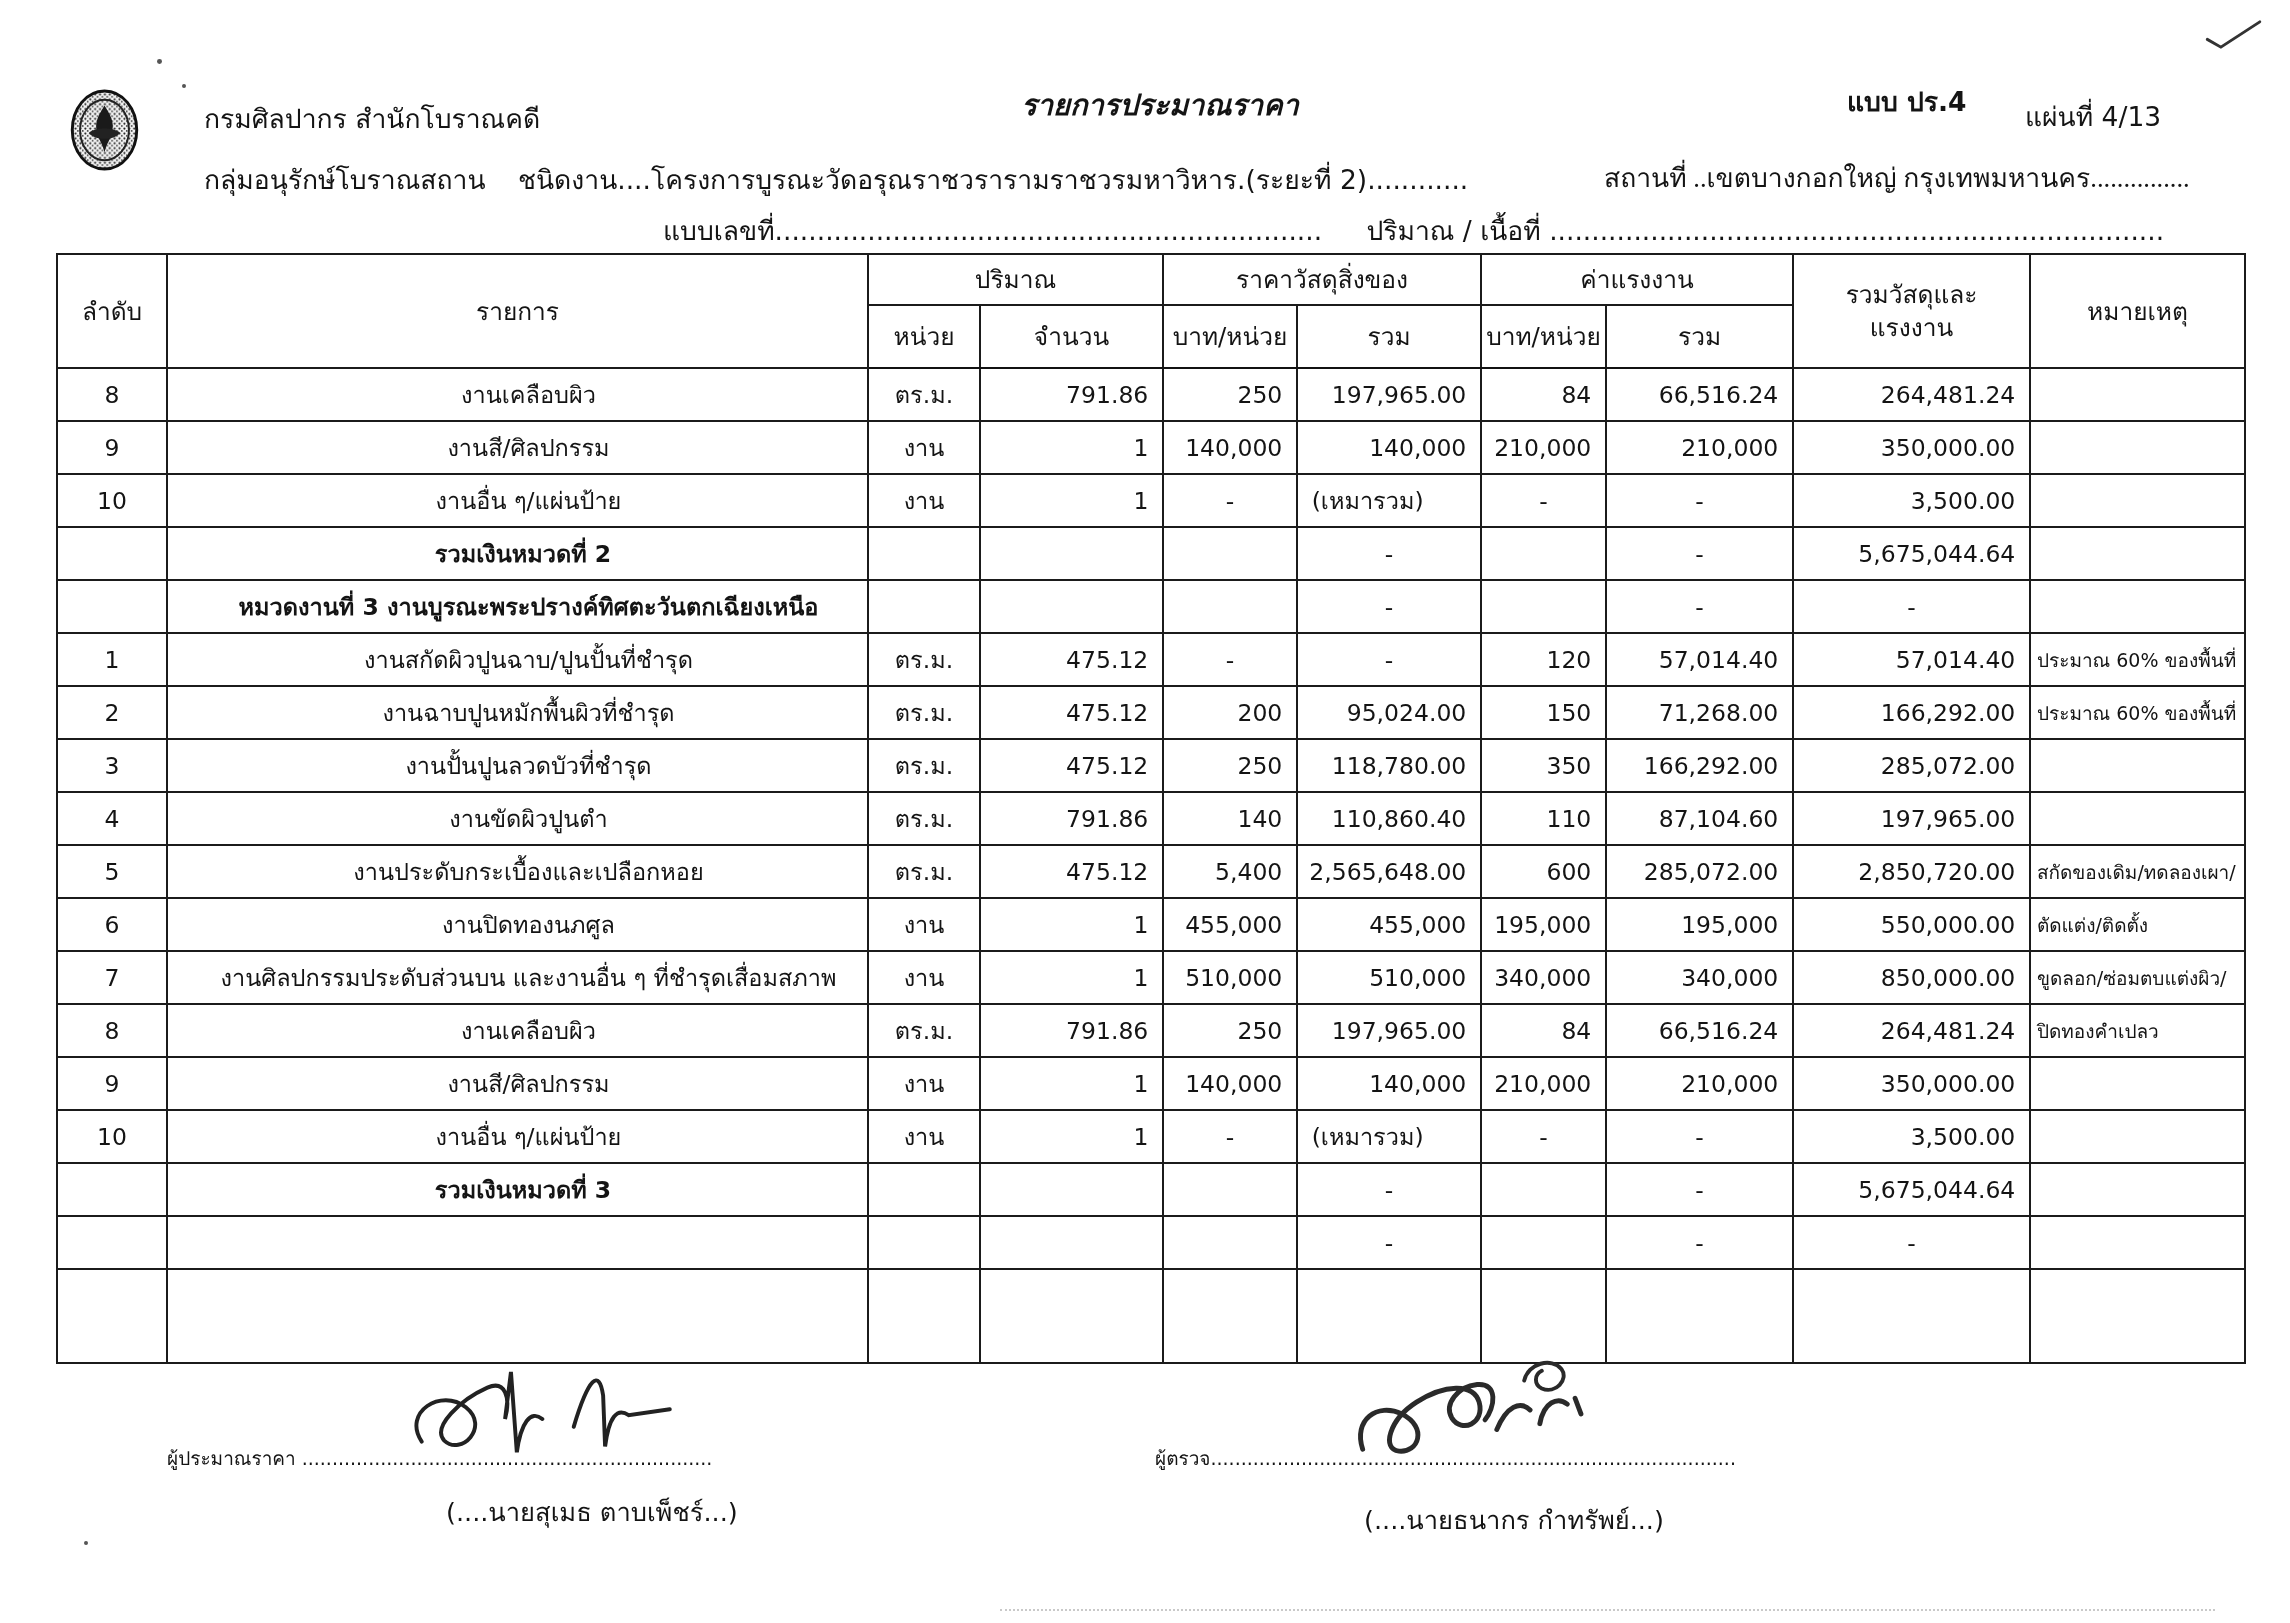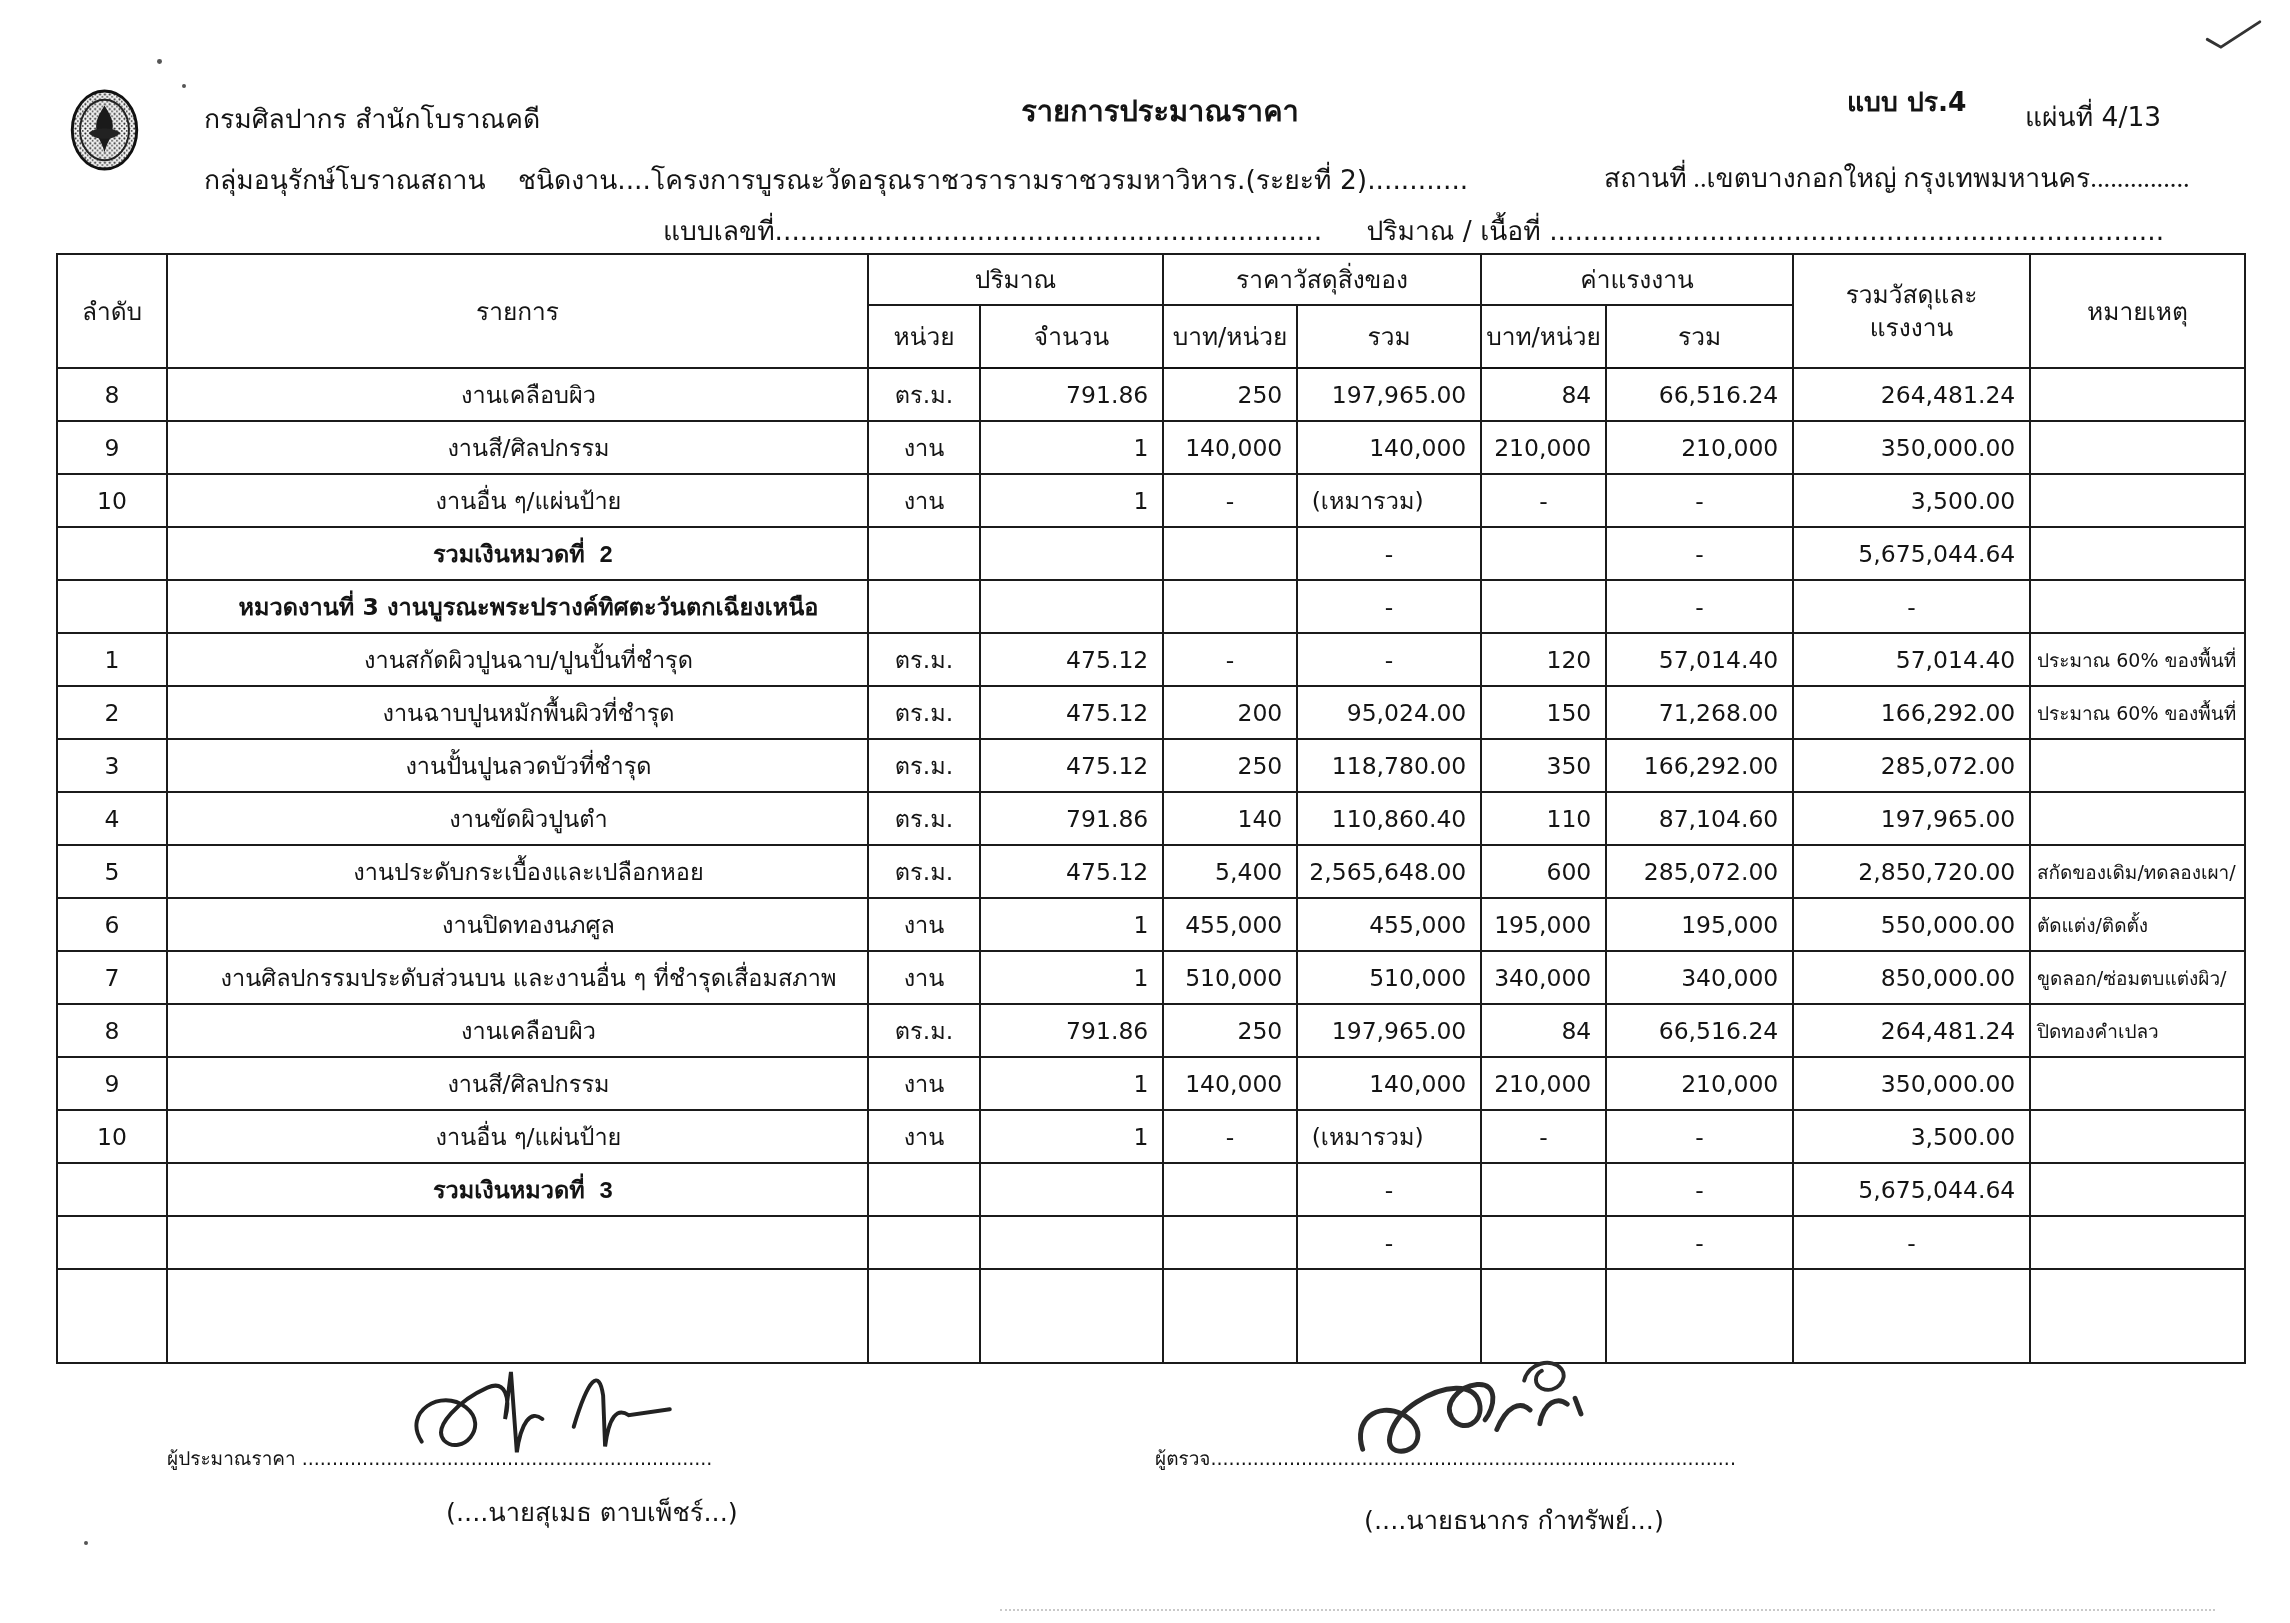--- a/index.html
+++ b/index.html
@@ -47,21 +47,21 @@
   td.col-no   { text-align: center; }
   td.col-item { text-align: center; padding-left: 22px; }
   td.col-unit { text-align: center; }
   td.col-qty, td.col-mat_unit, td.col-mat_total,
   td.col-lab_unit, td.col-lab_total, td.col-total {
     text-align: right; padding-right: 13.7px;
   }
   td.col-remark { text-align: left; padding-left: 5.9px; font-size: 19px; }
   td.dash  { text-align: center; padding-right: 0; }
   td.paren { text-align: left; padding-left: 13.7px; border-radius: 7px; }
-  tr.section-total td.col-item  { text-align: center; font-weight: bold; padding-left: 11px; font-family: Liberation Mono, monospace; }
+  tr.section-total td.col-item  { text-align: center; font-weight: bold; padding-left: 11px; }
   tr.section-header td.col-item { font-weight: bold; }
 
   
   .foot-label { font-size: 19px; }
   .foot-name  { font-size: 25.5px; }
   svg.sig { position: absolute; pointer-events: none; }
 
   
   .speck { position: absolute; background: #555; border-radius: 50%; }
   #bottom-noise {
@@ -90,21 +90,21 @@
     </pattern>
   </defs>
   <ellipse cx="36" cy="43" rx="33" ry="40" fill="url(#spk)" stroke="#111" stroke-width="3"></ellipse>
   <ellipse cx="36" cy="43" rx="25" ry="31" fill="none" stroke="#222" stroke-width="2"></ellipse>
   <path d="M36 18 C30 28 26 34 28 44 C30 54 34 56 36 66 C38 56 42 54 44 44 C46 34 42 28 36 18 Z" fill="#1a1a1a"></path>
   <path d="M20 46 C26 40 46 40 52 46 C46 54 26 54 20 46 Z" fill="#222"></path>
 </svg>
 
 <div class="abs hdr-text" style="left:204px; top:98px;">กรมศิลปากร  สำนักโบราณคดี</div>
 
-<div id="doc-title" class="abs" style="left:1160px; top:88px; transform:translateX(-50%);">รายการประมาณราคา</div>
+<div id="doc-title" class="abs" style="left:1160px; top:82px; transform:translateX(-50%);font-style:italic;">รายการประมาณราคา</div>
 
 <div class="abs hdr-text hdr-bold" style="left:1847px; top:81px;">แบบ ปร.4</div>
 
 <div class="abs hdr-text" style="left:2025px; top:96px;">แผ่นที่ 4/13</div>
 
 <div class="abs hdr-text" style="left:204px; top:159px;">กลุ่มอนุรักษ์โบราณสถาน</div>
 
 <div class="abs hdr-text" style="left:518px; top:159px;">ชนิดงาน....โครงการบูรณะวัดอรุณราชวรารามราชวรมหาวิหาร.(ระยะที่ 2)............</div>
 
 <div class="abs hdr-text" style="left:1604px; top:157px;font-family:Liberation Serif, serif;">สถานที่ ..เขตบางกอกใหญ่ กรุงเทพมหานคร...............</div>

